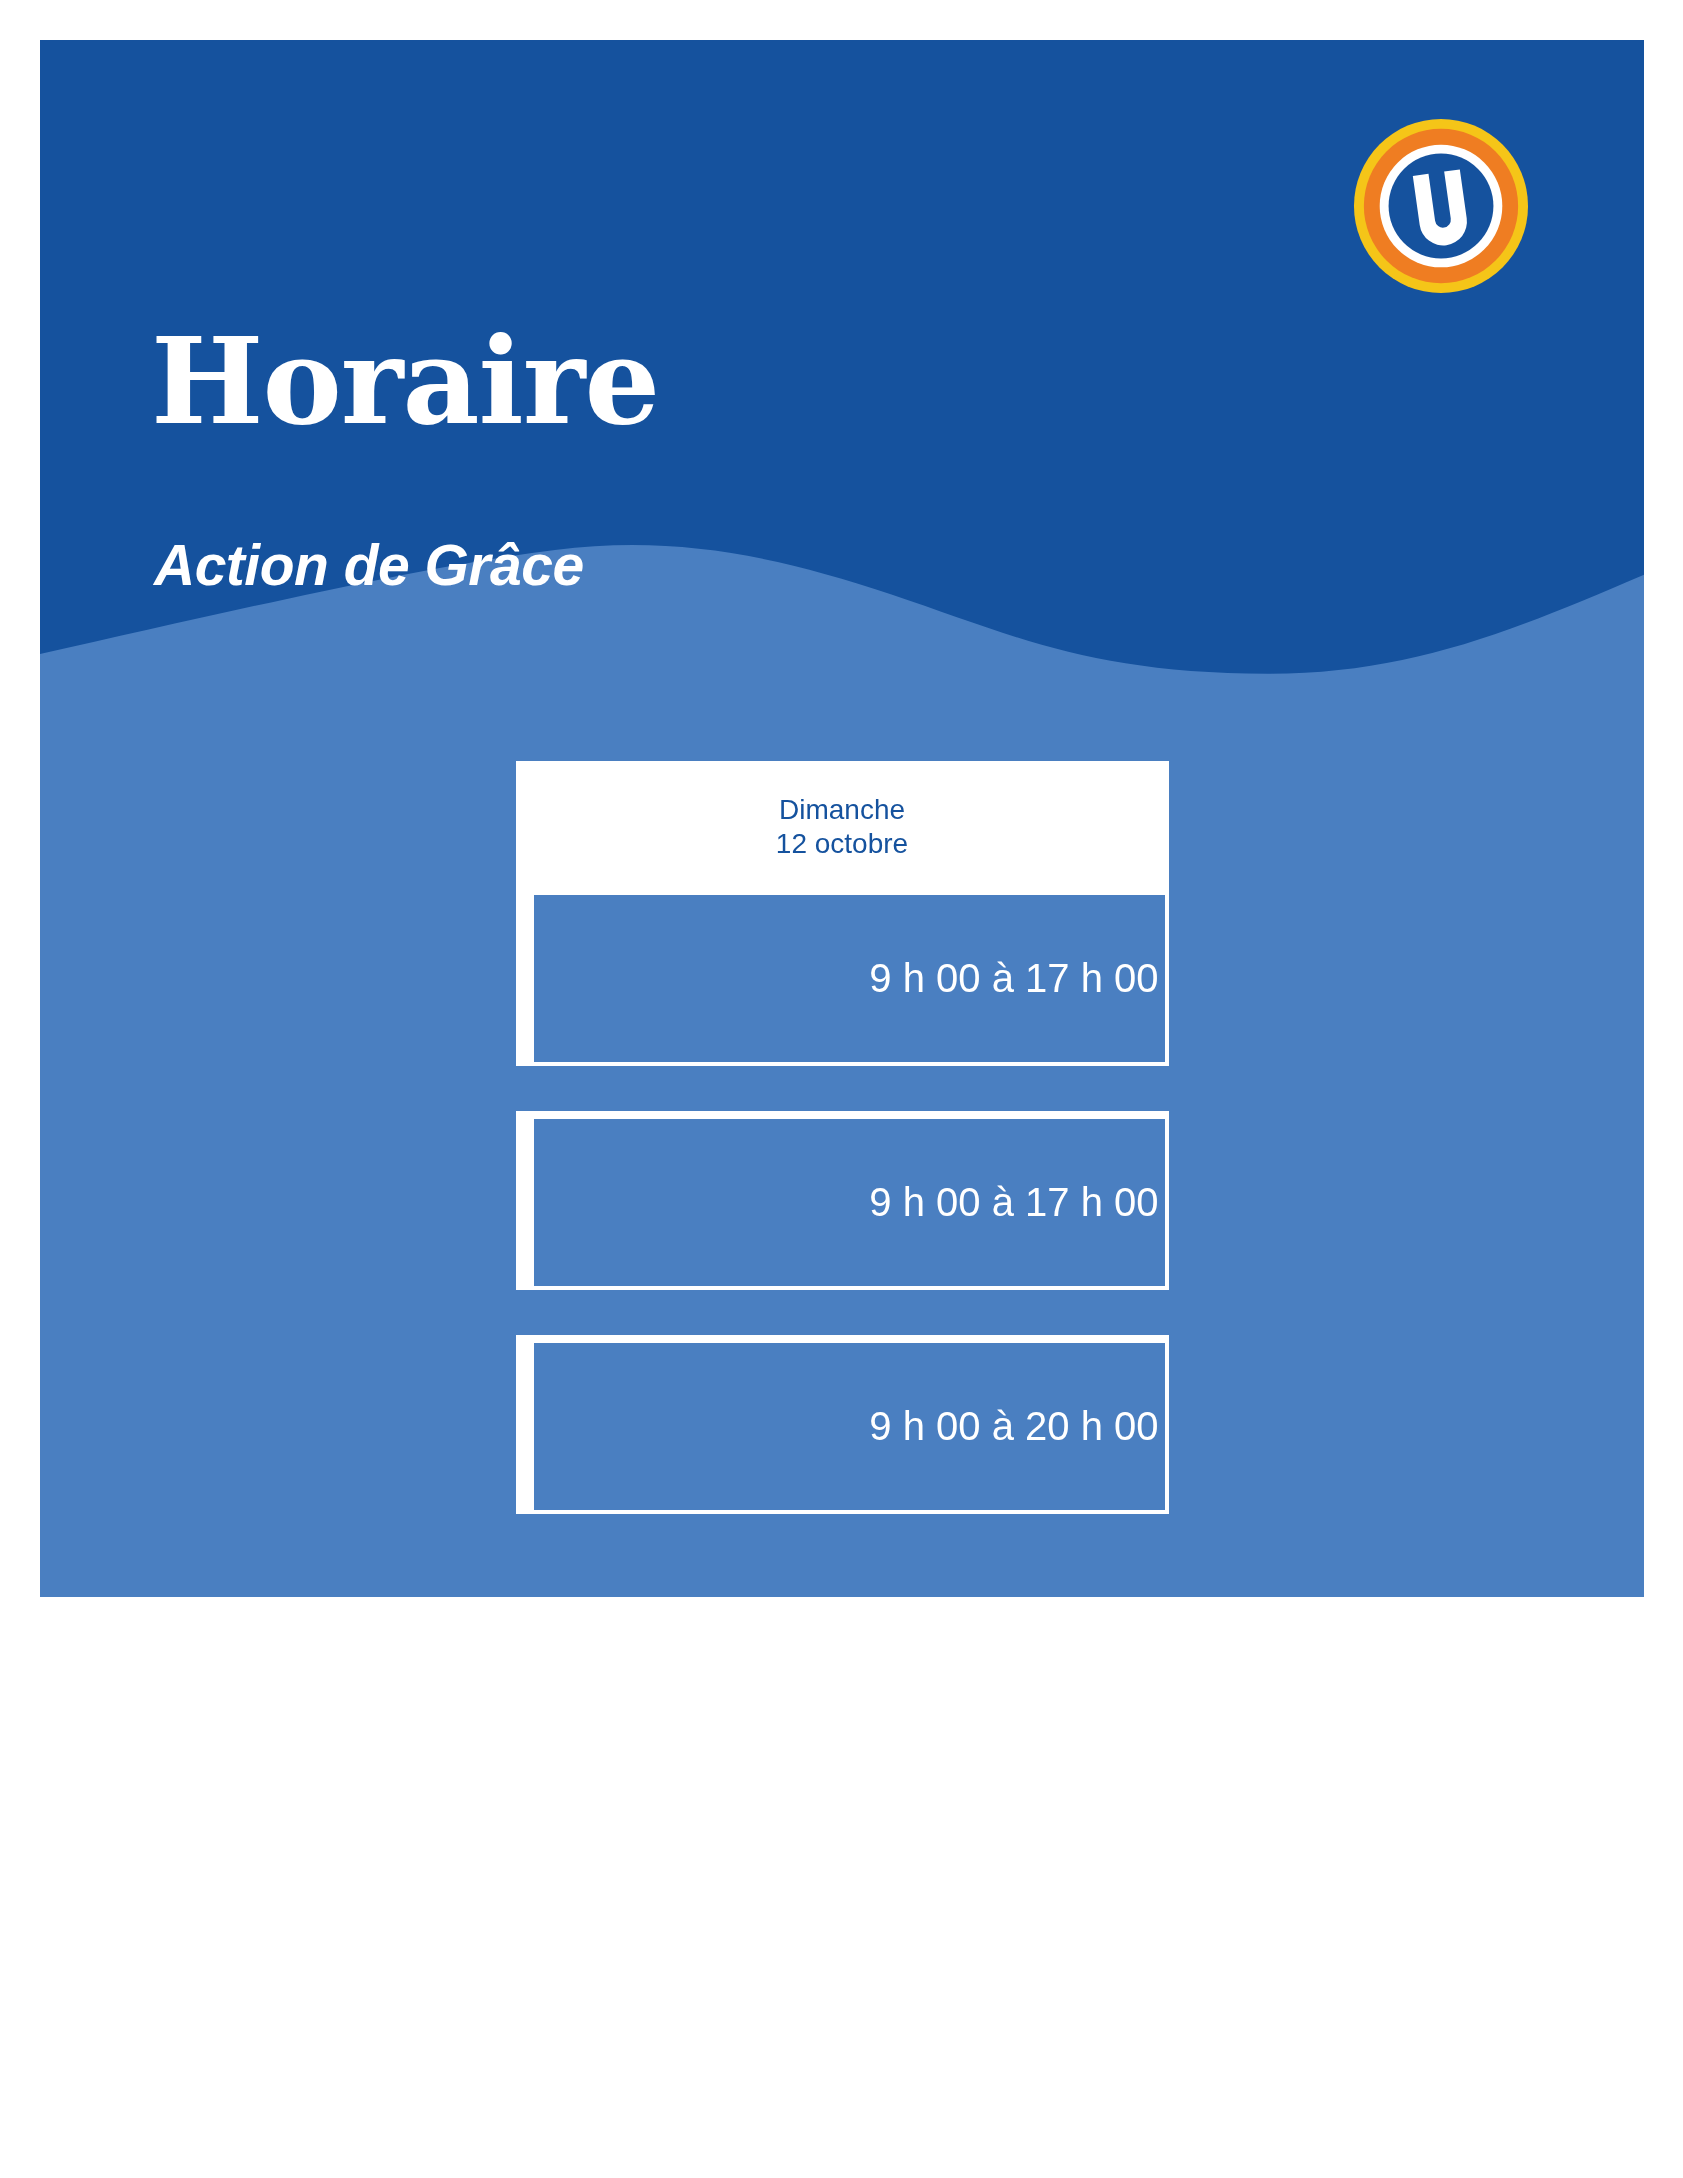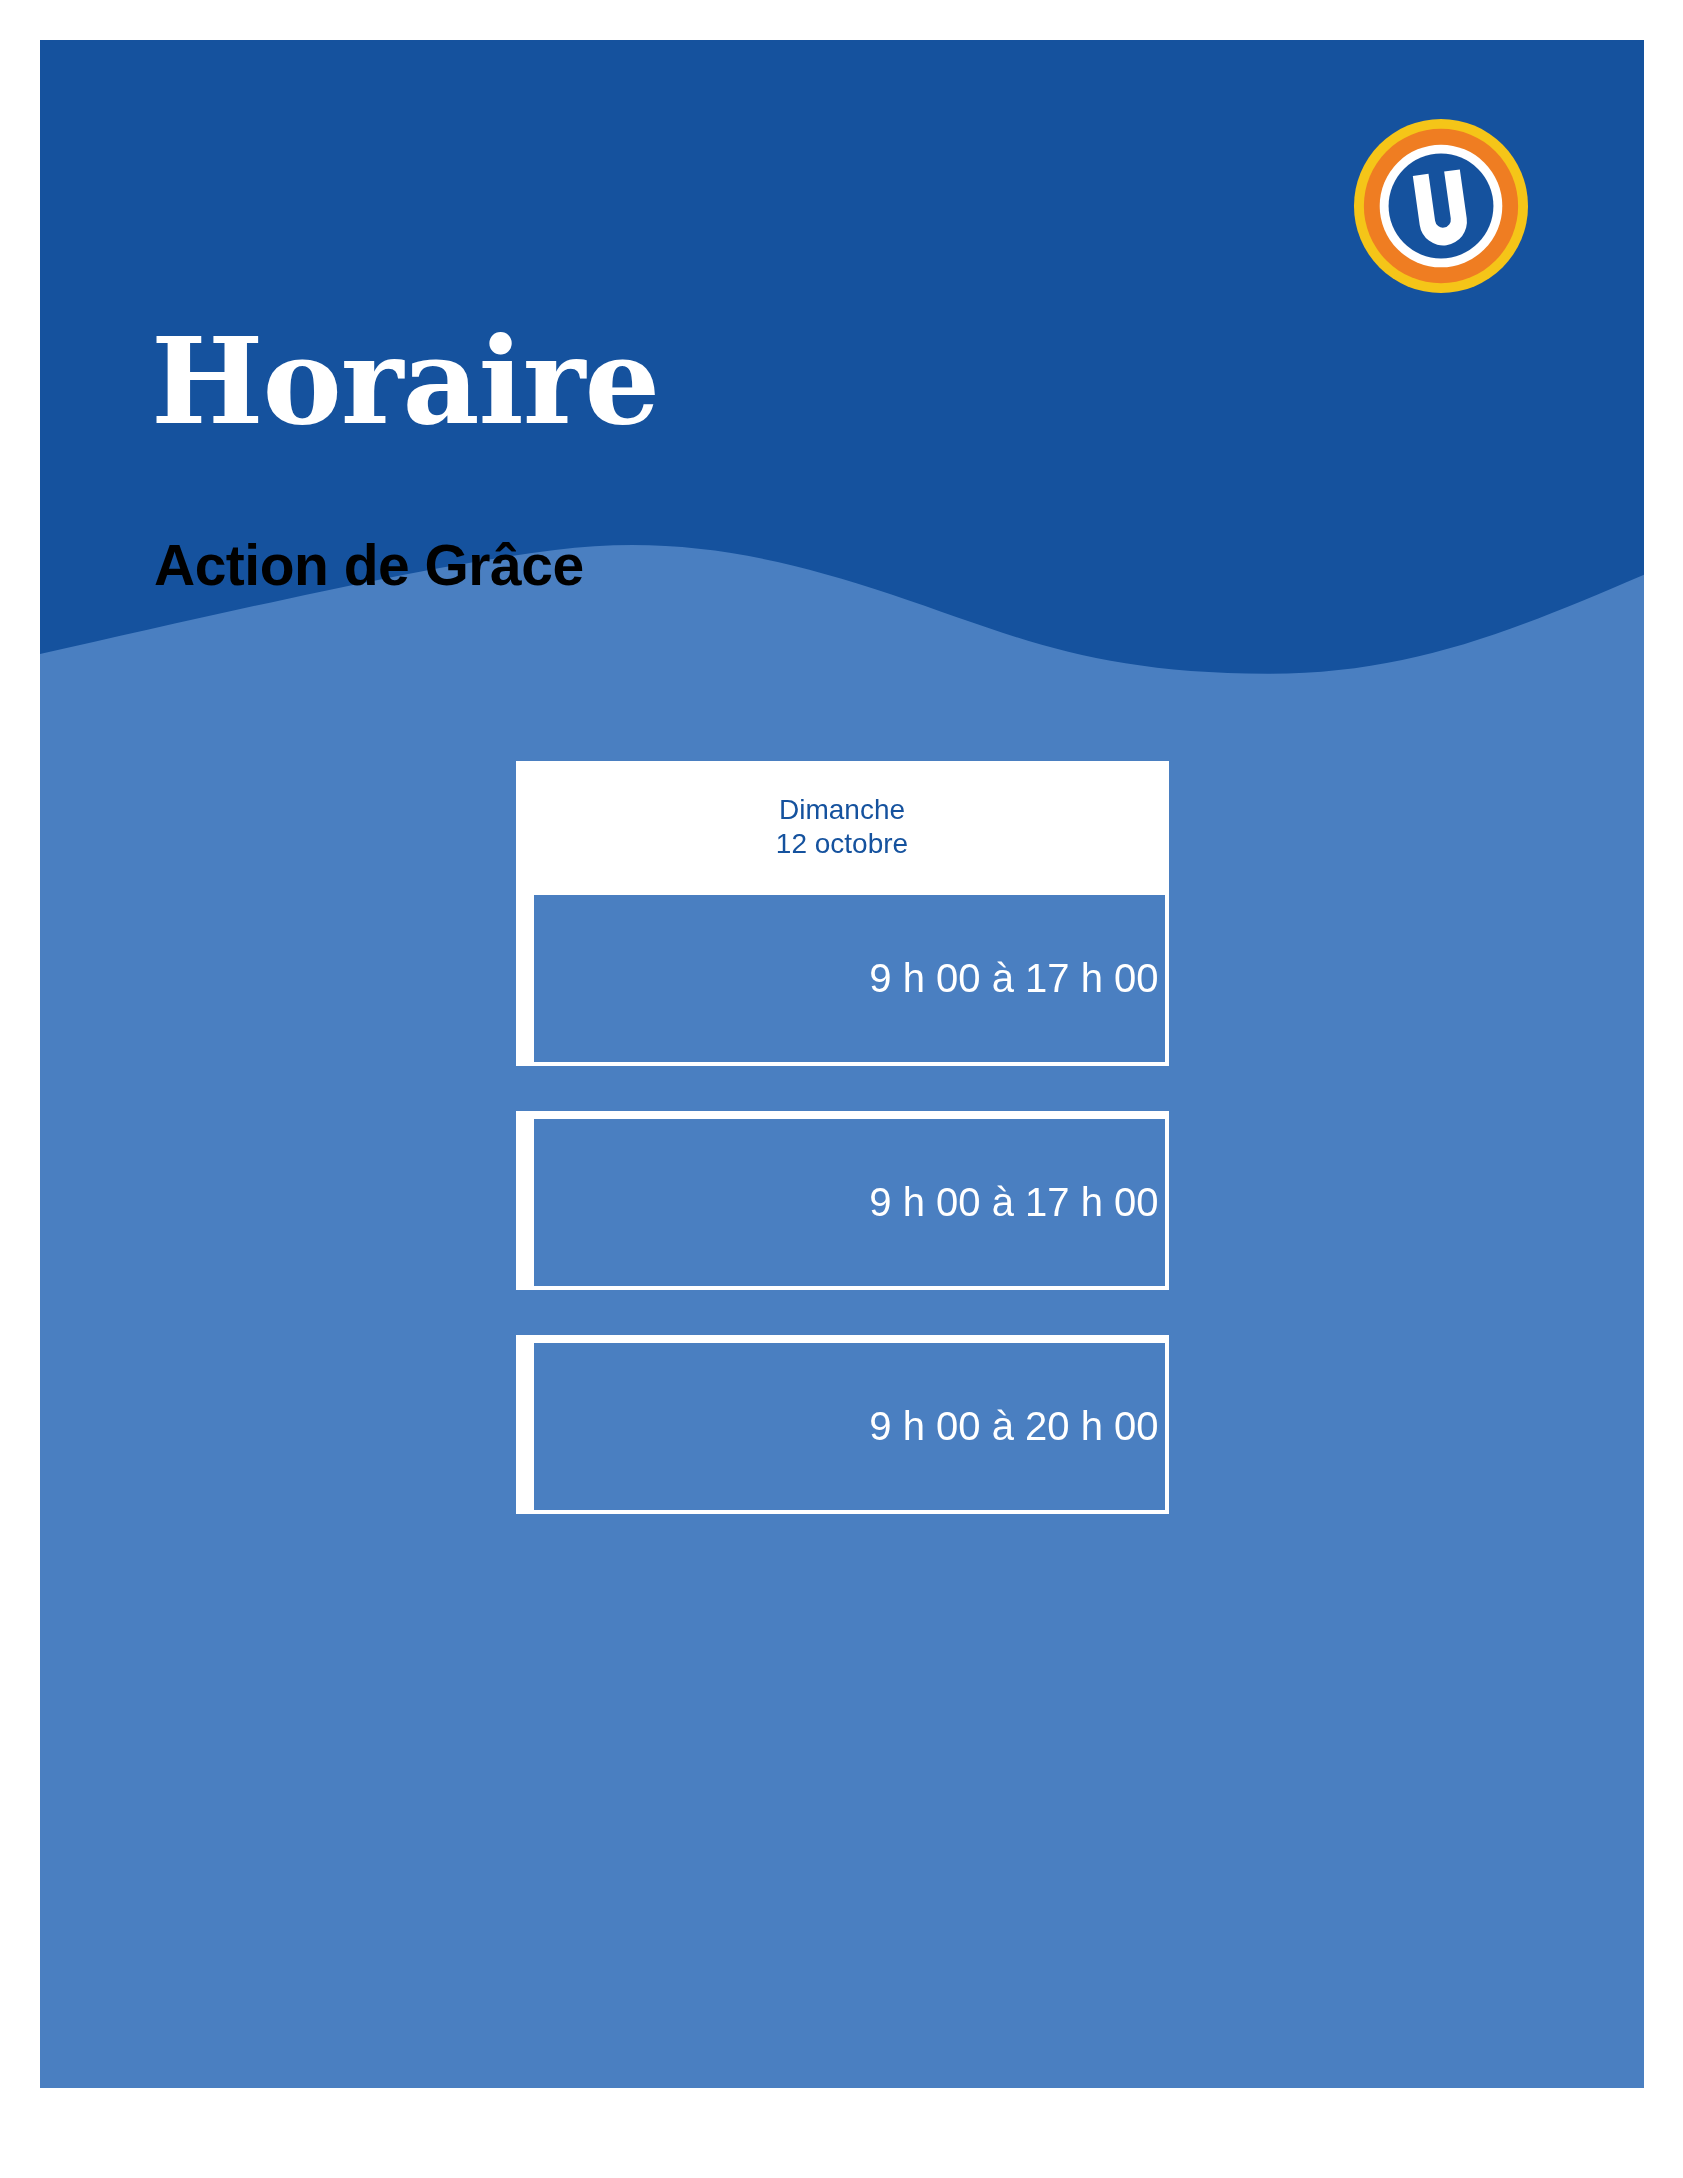--- a/index.html
+++ b/index.html
@@ -19,21 +19,21 @@
     width: 1683px;
     height: 2178px;
     background: #ffffff;
     box-sizing: border-box;
     padding: 40px 40px 40px 40px;
   }
 
   .canvas {
     position: relative;
     width: 1604px;
-    height: 2048px;
+    height: 1557px;
     background: #4a7fc1;
     overflow: hidden;
   }
 
   
   .header-wave {
     position: absolute;
     top: 0;
     left: 0;
     width: 1604px;
@@ -62,22 +62,23 @@
   }
 
   .subtitle {
     position: absolute;
     left: 114px;
     top: 497px;
     font-family: "Liberation Sans", sans-serif;
     font-weight: bold;
     font-size: 57px;
     line-height: 1;
-    color: #000000;
+    color: #ffffff;
     letter-spacing: -0.5px;
+    font-style: italic;
   }
 
   
   .logo {
     position: absolute;
     right: 114px;
     top: 77px;
     width: 178px;
     height: 178px;
   }

